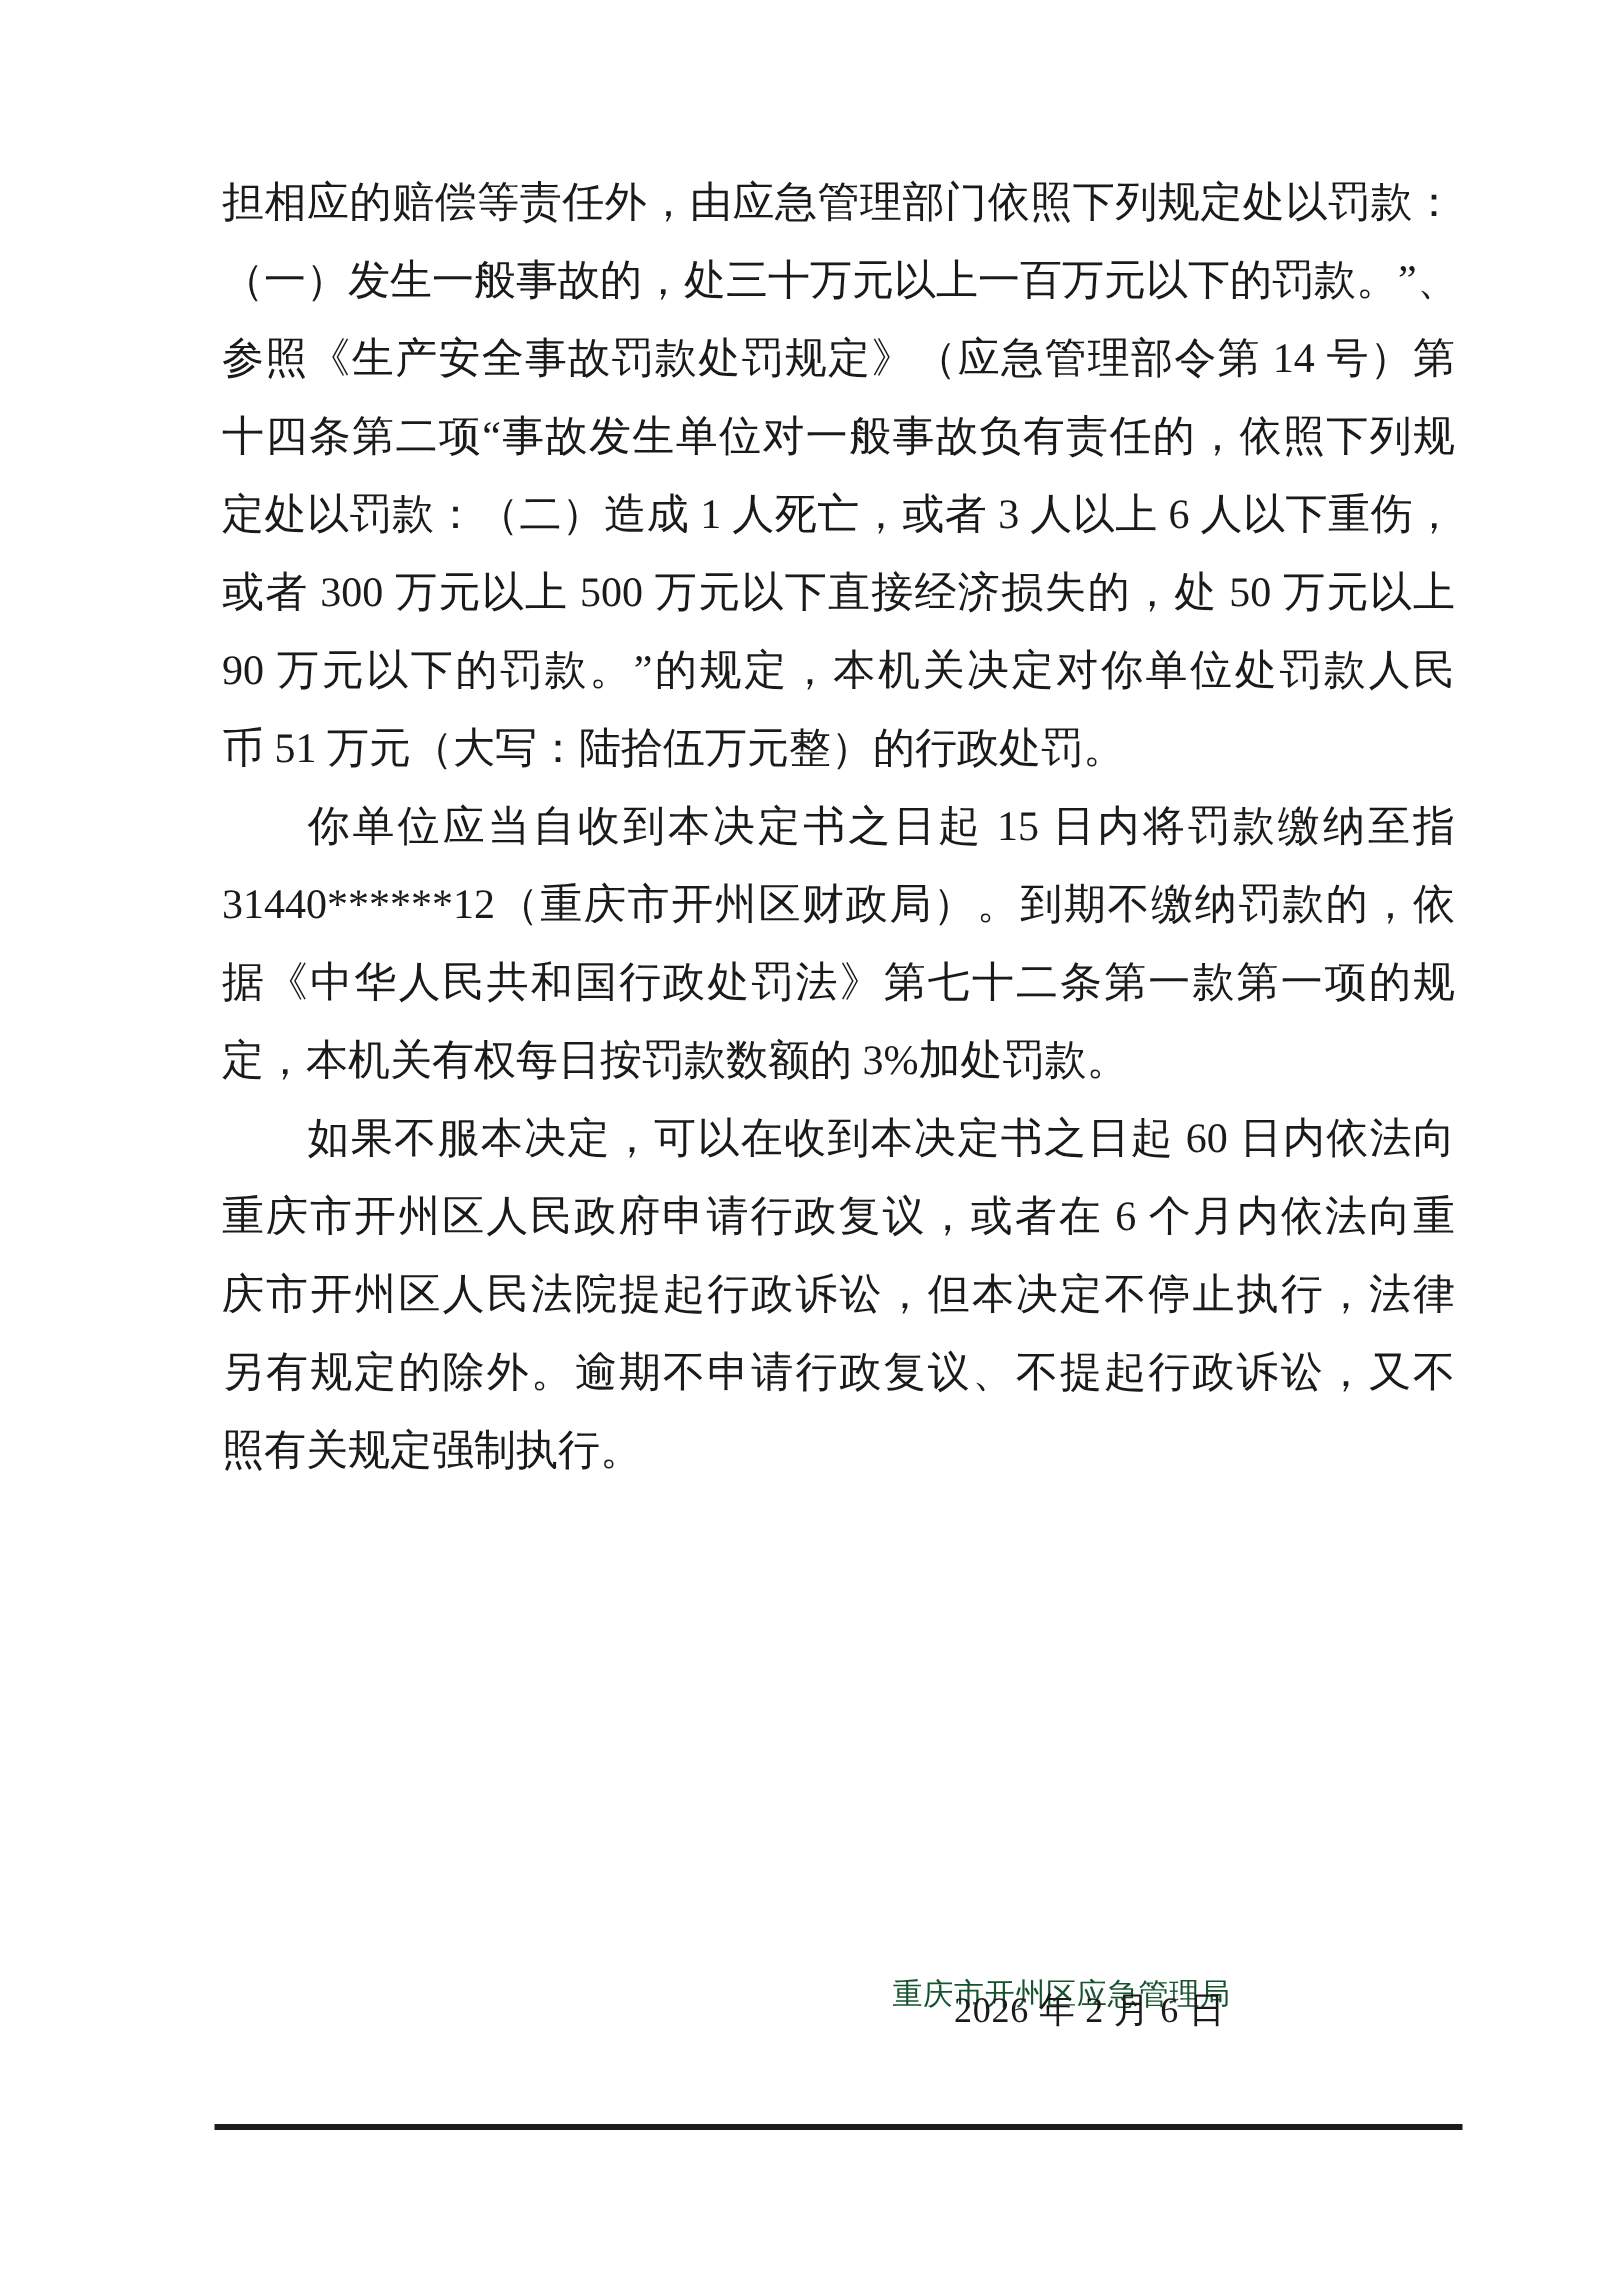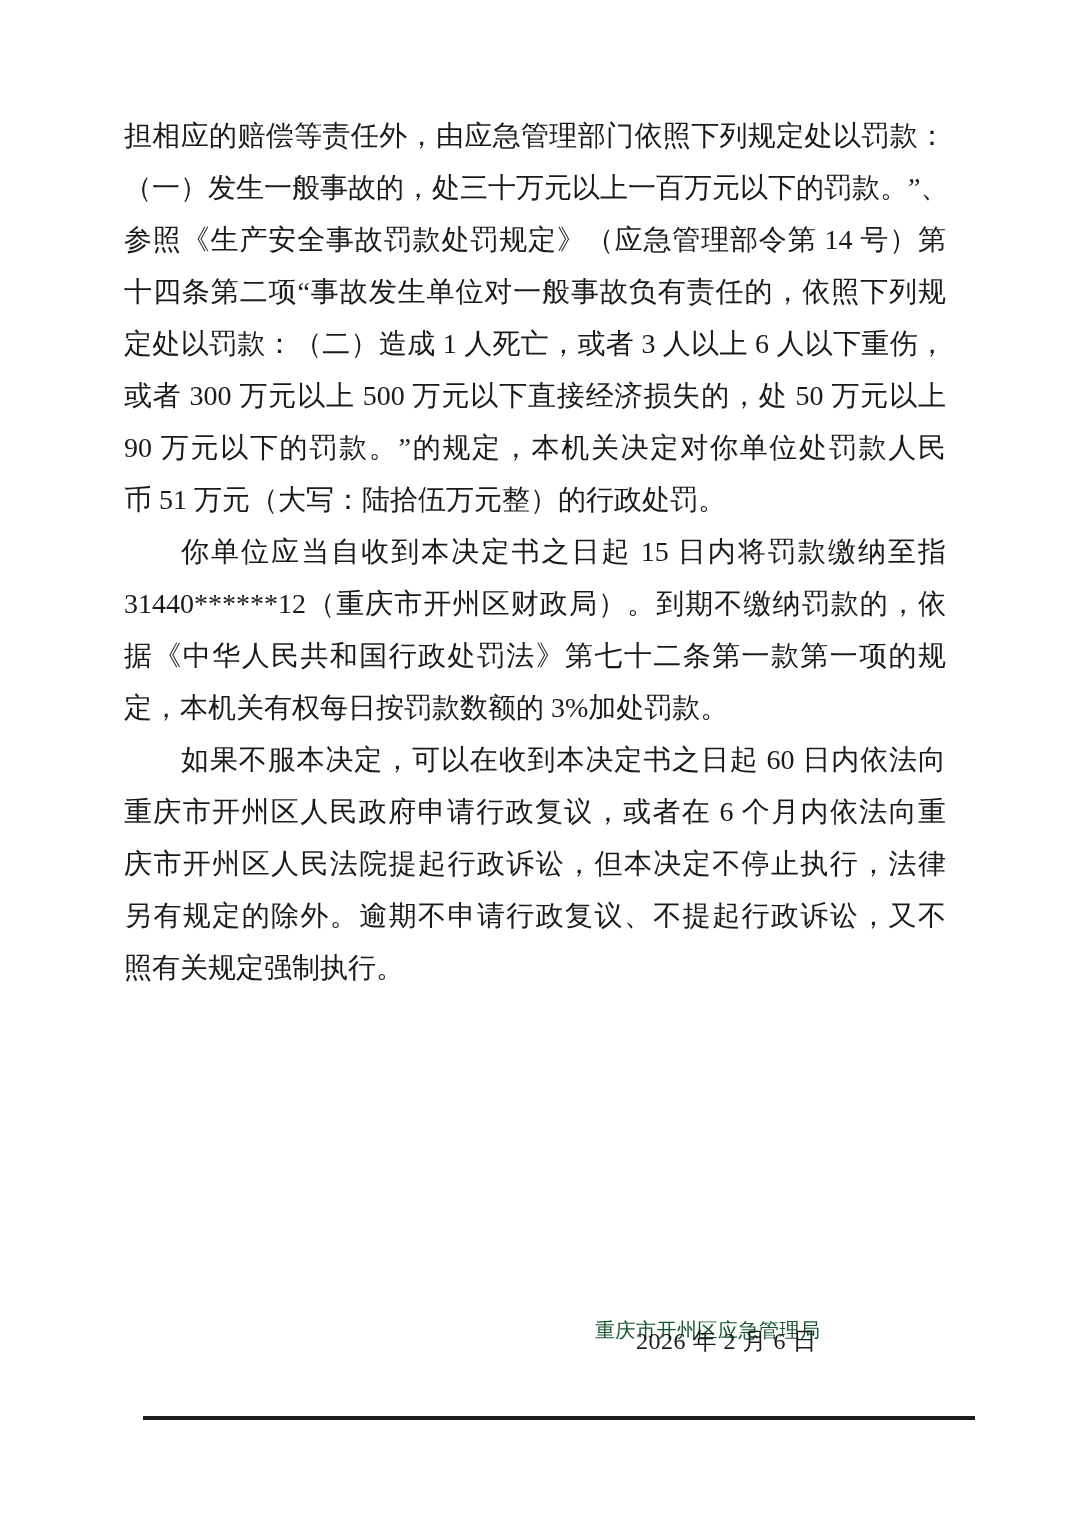--- a/index.html
+++ b/index.html
@@ -11,21 +11,21 @@
     position: relative;
     width: 1074px;
     height: 1520px;
     margin: 0 auto;
     background: #ffffff;
     color: #1a1a1a;
     overflow: hidden;
   }
   .body-text {
     position: absolute;
-    left: 124px;
+    left: 148px;
     top: 110px;
     width: 822px;
   }
   .line {
     font-size: 28px;
     line-height: 52px;
     height: 52px;
     white-space: nowrap;
     text-align: justify;
     text-align-last: justify;

